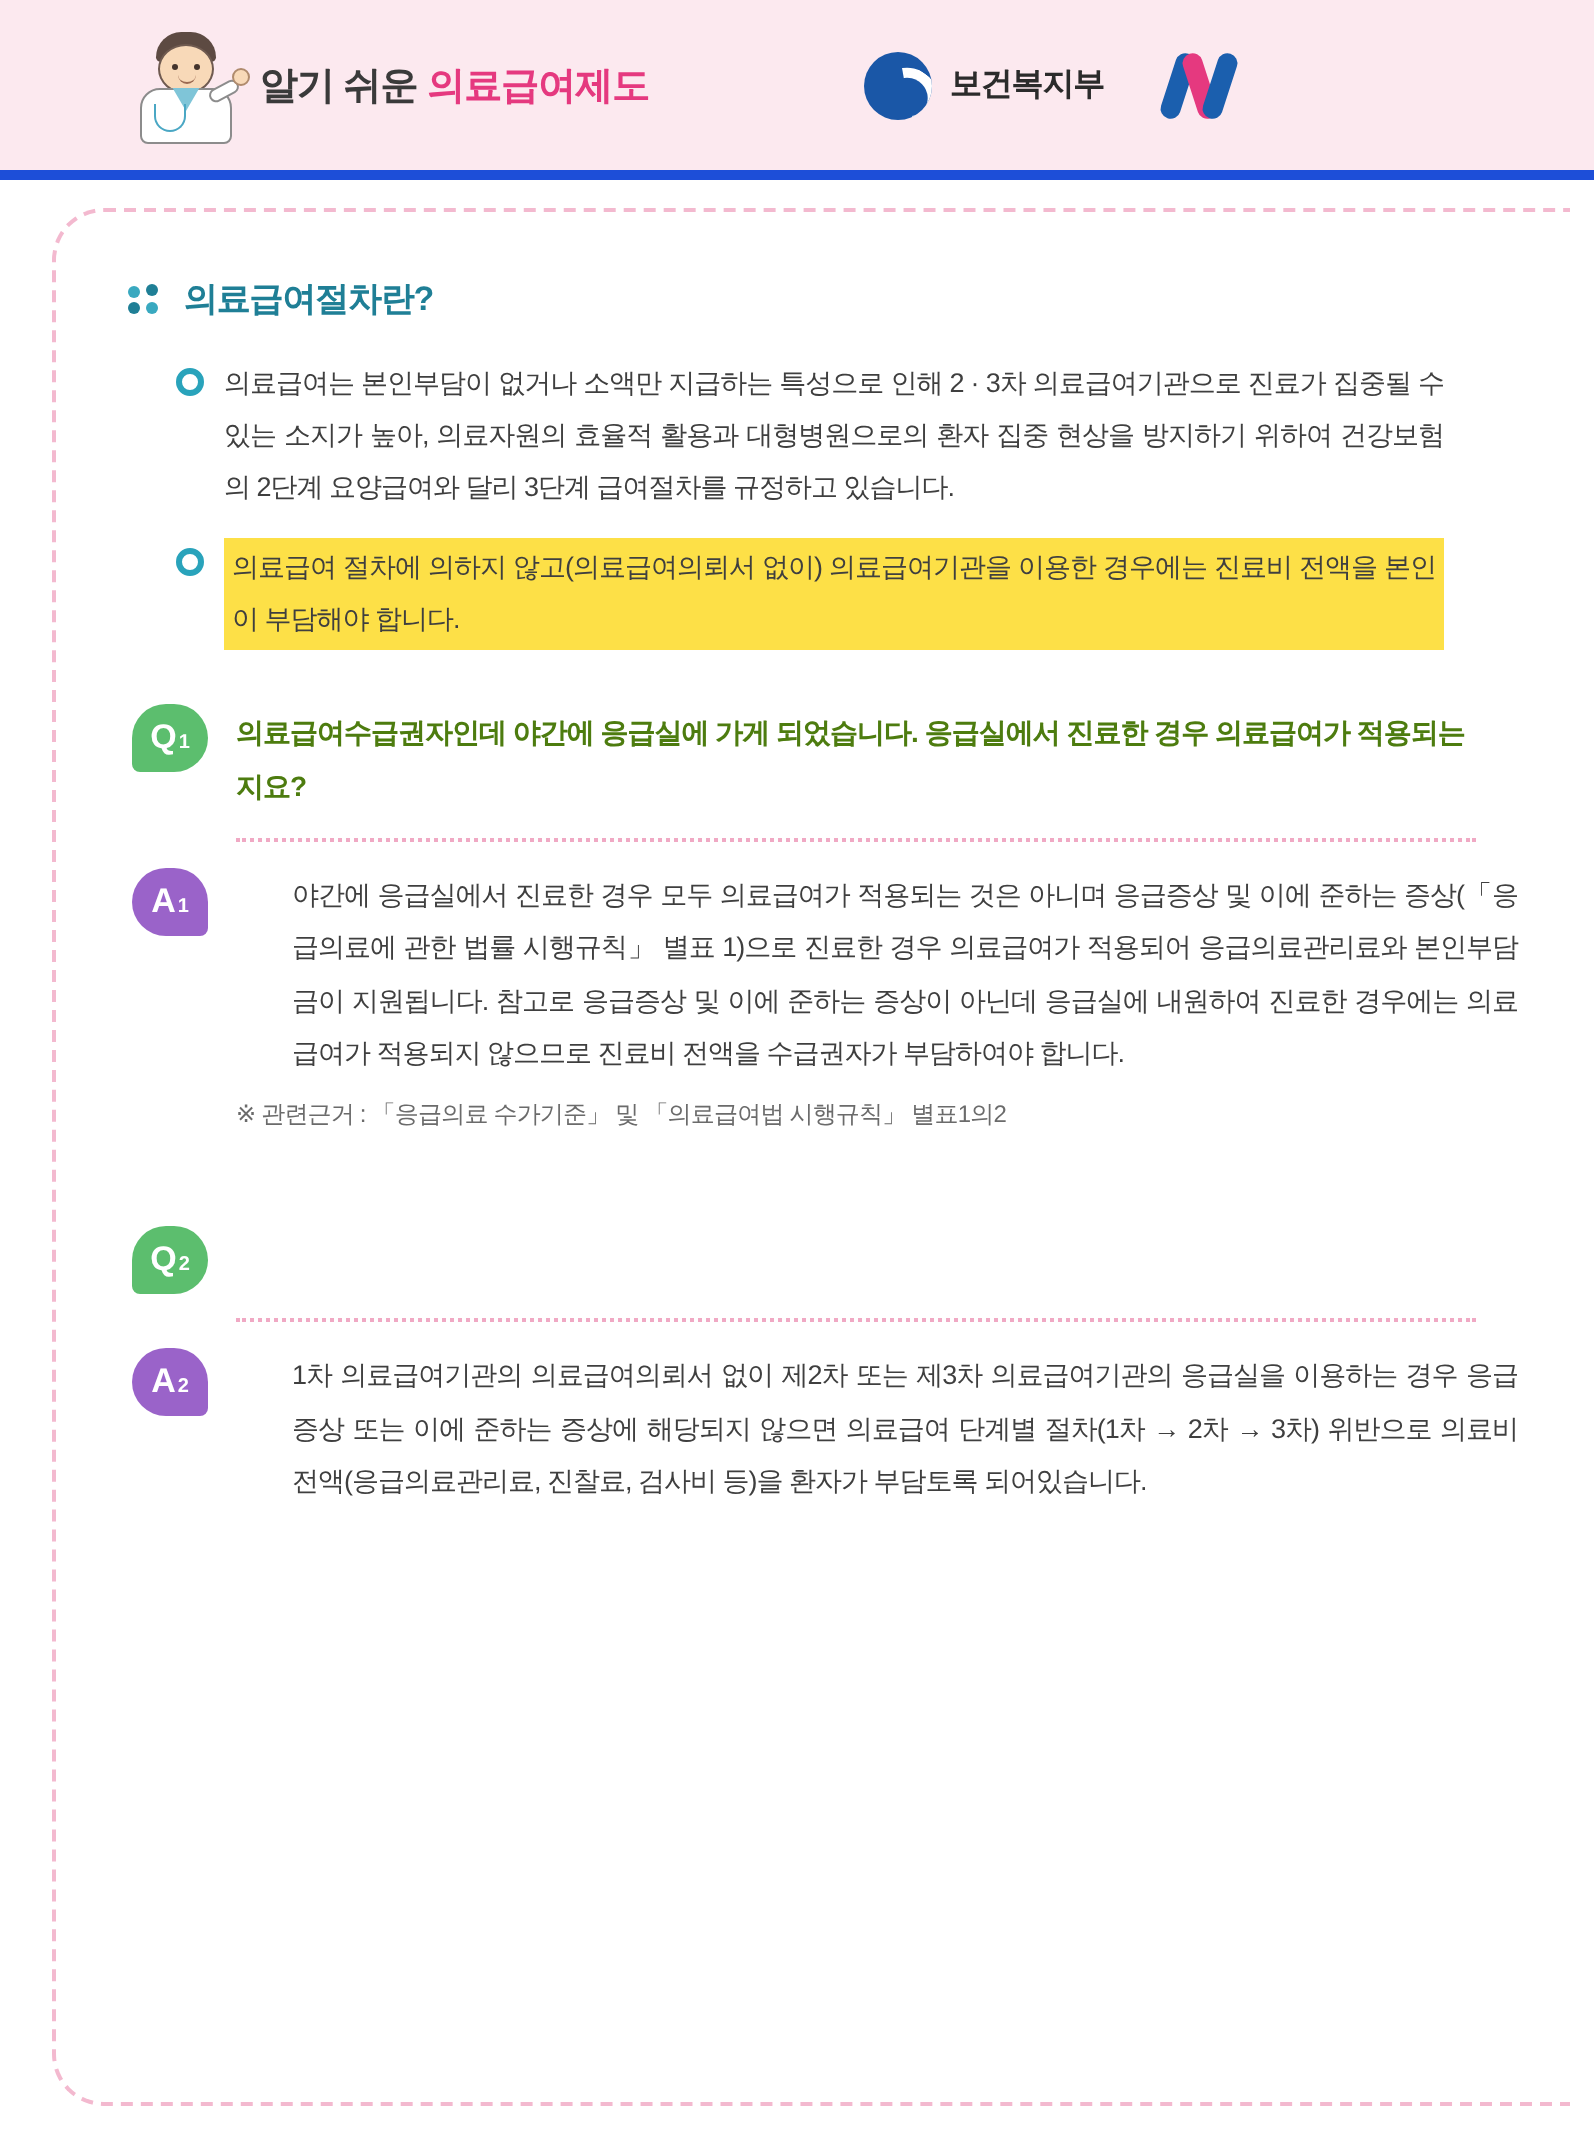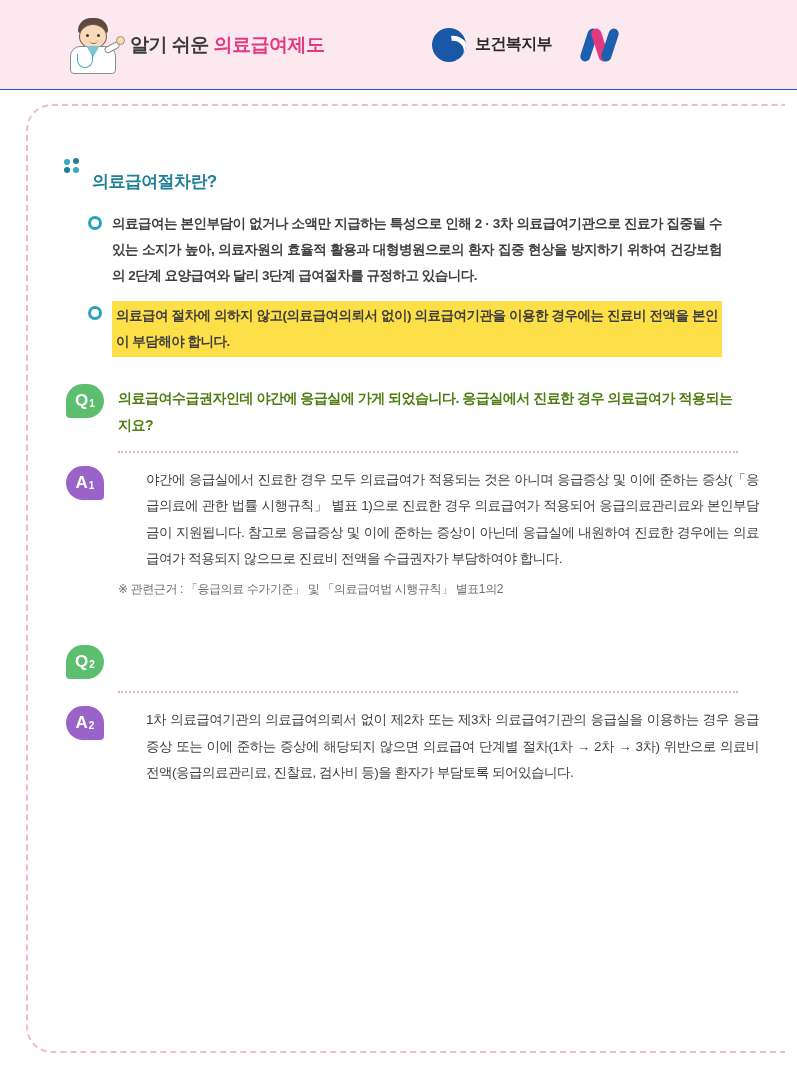--- a/index.html
+++ b/index.html
@@ -16,21 +16,21 @@
     overflow: hidden;
   }
 
   
   .header {
     position: relative;
     height: 90px;
     background: #fce9ef;
     display: flex;
     align-items: center;
-    border-bottom: 1px solid #1d4ed8;
+    border-bottom: 5px solid #1d4ed8;
   }
   .header-left {
     display: flex;
     align-items: center;
     padding-left: 64px;
     width: 392px;
   }
   .doctor-mark {
     position: relative;
     width: 60px;
@@ -228,25 +228,24 @@
   }
   .dots-icon i:nth-child(1) { left: 0; top: 1px; background: #39a9c0; }
   .dots-icon i:nth-child(2) { left: 9px; top: 0; background: #1f7f96; }
   .dots-icon i:nth-child(3) { left: 0; top: 9px; background: #1f7f96; }
   .dots-icon i:nth-child(4) { left: 9px; top: 9px; background: #39a9c0; }
   .section-title {
     font-size: 17px;
     font-weight: bold;
     color: #1f7f96;
     letter-spacing: -0.6px;
-    margin-top: 32px;
   }
 
   
-  .bullet-list { margin: 13px 0 26px 0; font-weight: bold; }
+  .bullet-list { margin: 13px 0 26px 0; }
   .bullet-row {
     display: flex;
     align-items: flex-start;
     margin-bottom: 12px;
     padding-left: 30px;
   }
   .bullet-mark {
     flex: 0 0 14px;
     width: 14px; height: 14px;
     margin-top: 5px;

